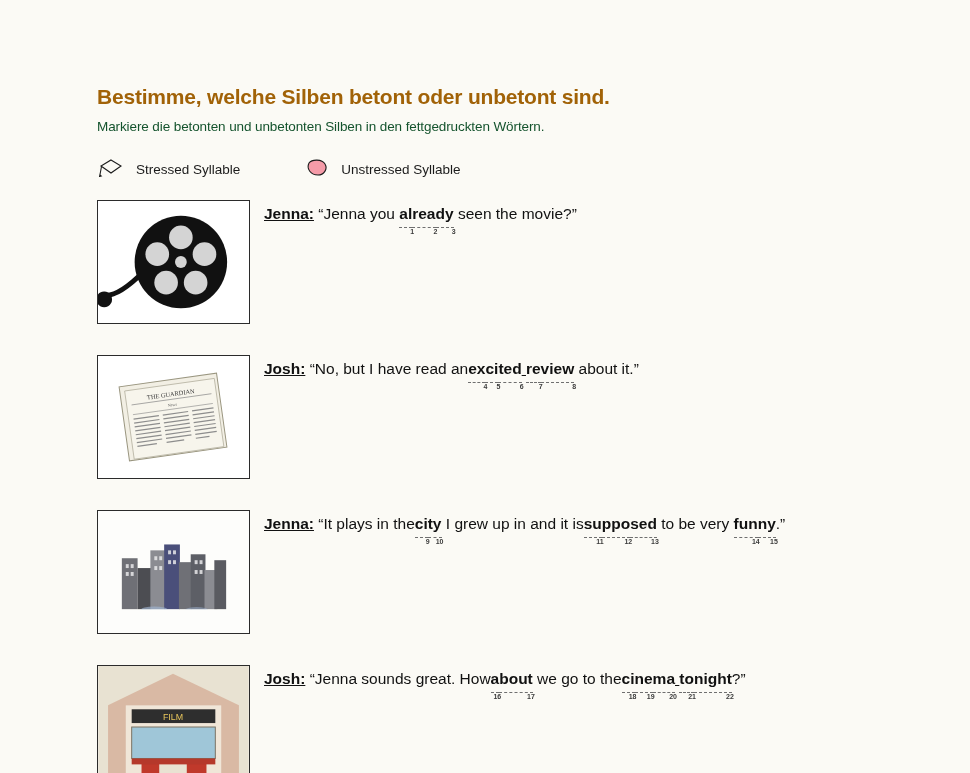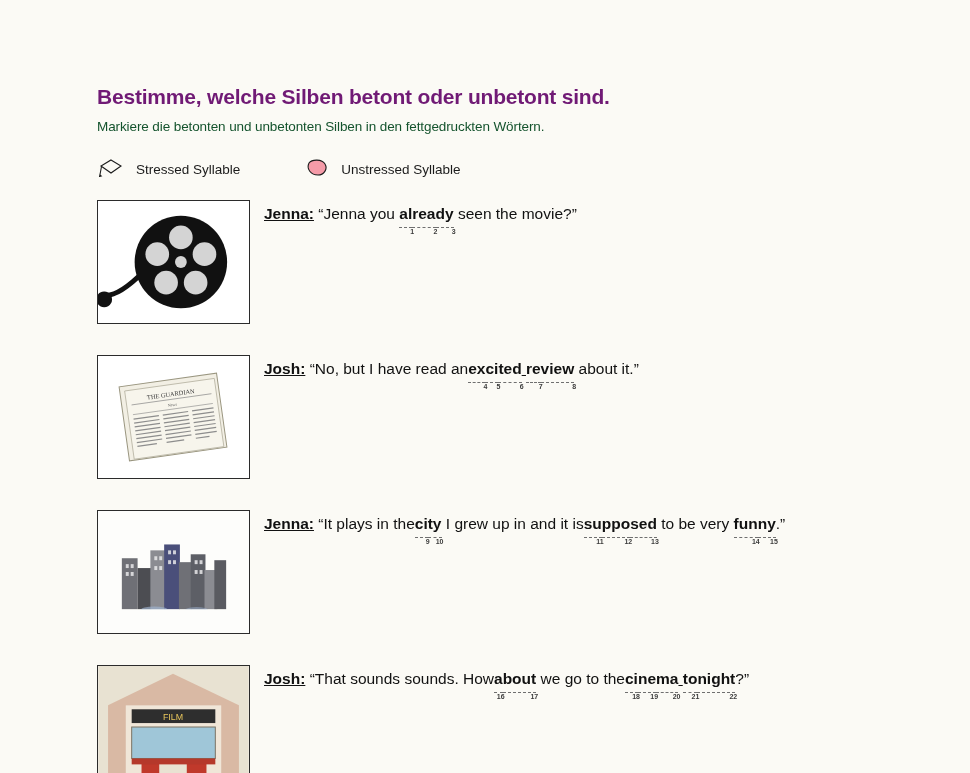--- a/index.html
+++ b/index.html
@@ -25,21 +25,21 @@
   .content {
     position: absolute;
     left: 97px;
     top: 84px;
     width: 800px;
   }
   .title {
     font-size: 21px;
     font-weight: bold;
     letter-spacing: -0.2px;
-    color: #701a75;
+    color: #a16207;
     margin: 0 0 10px 0;
     line-height: 1.2;
   }
   .subtitle {
     font-size: 13.5px;
     color: #14532d;
     margin: 0 0 22px 0;
     letter-spacing: -0.1px;
   }
   .legend {
@@ -300,21 +300,21 @@
       <rect x="28" y="40" width="97" height="84" fill="#f0e6d8"></rect>
       <rect x="34" y="44" width="85" height="14" fill="#2e2e2e"></rect>
       <text x="76" y="55" font-size="9" text-anchor="middle" fill="#e8c65c" font-family="Liberation Sans, sans-serif">FILM</text>
       <rect x="34" y="62" width="85" height="32" fill="#9fc6d8"></rect>
       <rect x="34" y="62" width="85" height="32" fill="none" stroke="#7a7161" stroke-width="1"></rect>
       <rect x="44" y="96" width="66" height="20" fill="#c0392b"></rect>
       <rect x="34" y="94" width="85" height="6" fill="#b5382b"></rect>
       <rect x="62" y="100" width="28" height="24" fill="#e9e2d2"></rect>
     </svg>
           </div>
-          <div class="sentence"><span class="bold">Josh:</span><span> “That sounds sounds. How</span><span class="markword bold"><span class="syl"><span>a</span><span class="slot">
+          <div class="sentence"><span class="bold">Josh:</span><span> “Jenna sounds great. How</span><span class="markword bold"><span class="syl"><span>a</span><span class="slot">
                   <span class="dash"></span>
                   <span class="num">16</span>
                 </span></span><span class="syl"><span>bout</span><span class="slot">
                   <span class="dash"></span>
                   <span class="num">17</span>
                 </span></span></span><span> we go to the</span><span class="markword bold"><span class="syl"><span>ci</span><span class="slot">
                   <span class="dash"></span>
                   <span class="num">18</span>
                 </span></span><span class="syl"><span>ne</span><span class="slot">
                   <span class="dash"></span>

